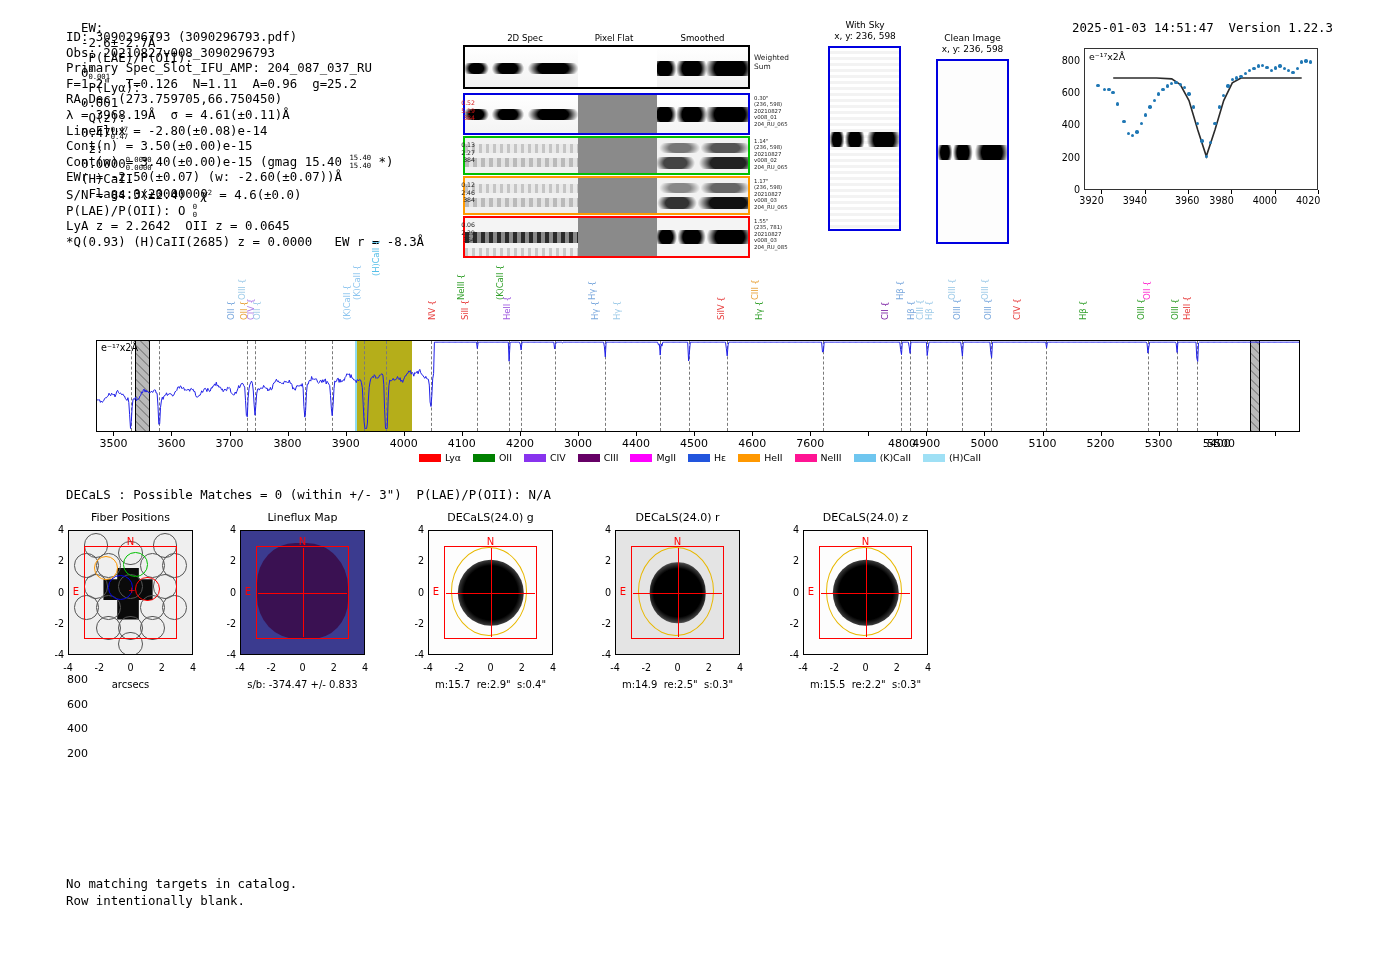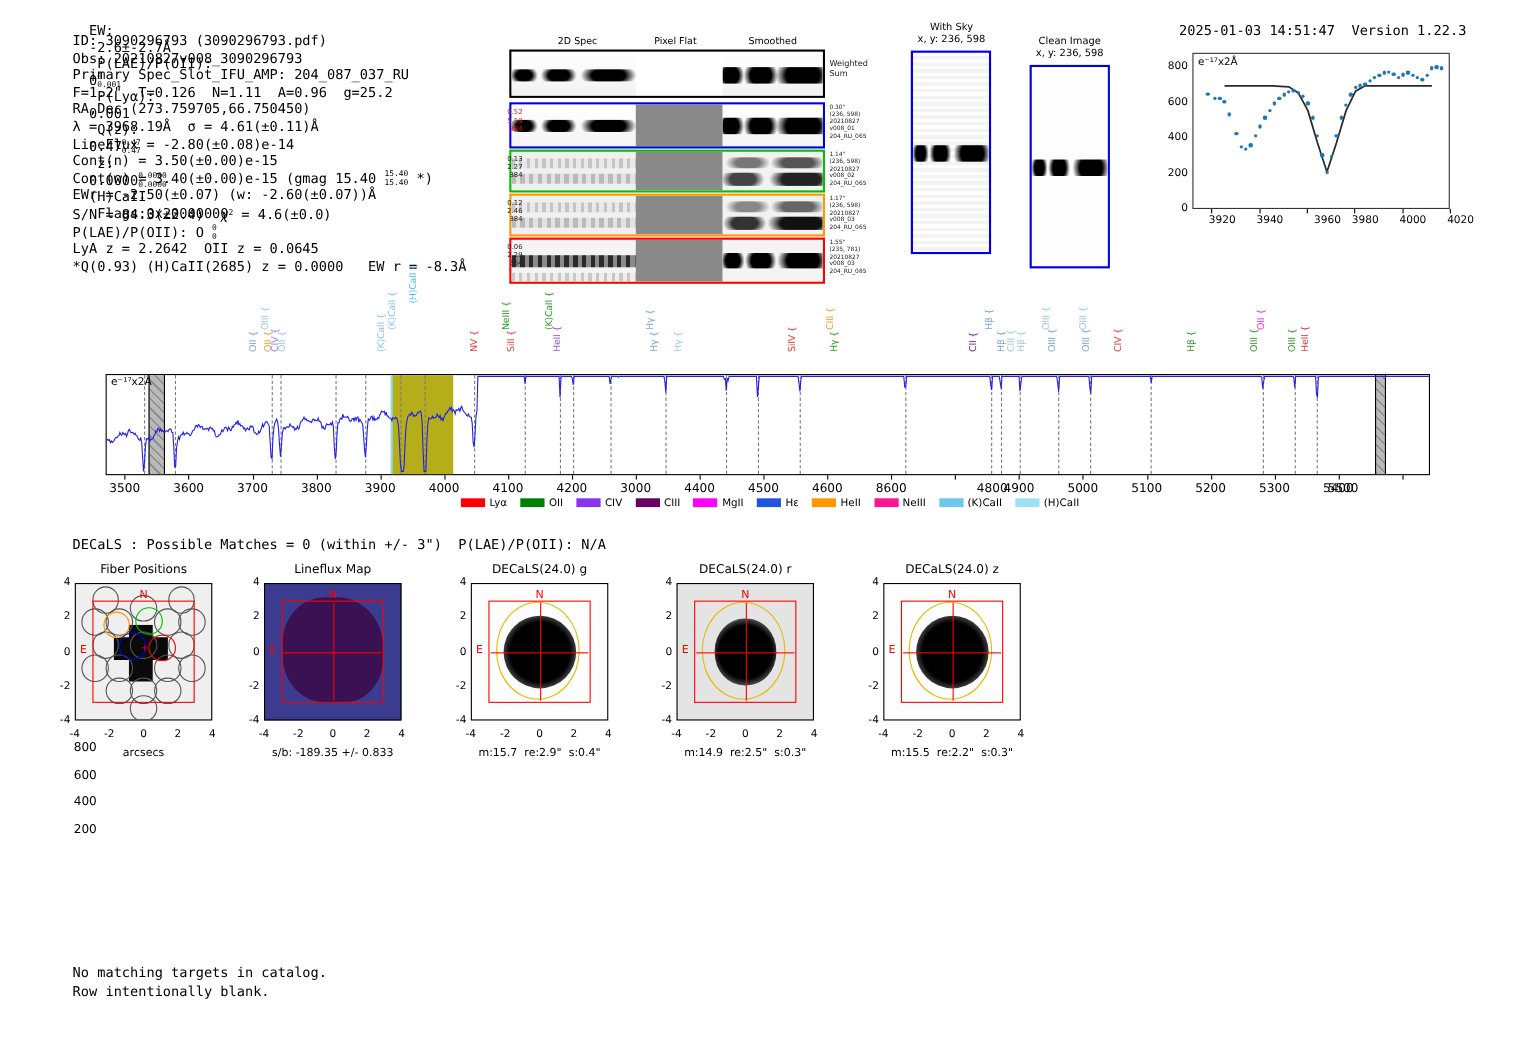--- a/index.html
+++ b/index.html
@@ -33,21 +33,21 @@
   .rowlbl{position:absolute;font-size:6.2px;line-height:7.6px;color:#d81414;white-space:pre;text-align:right;}
   .rowlbl.blk{color:#222;}
 
   
   .imgttl{position:absolute;font-size:9px;text-align:center;line-height:11px;}
   .bluebox{position:absolute;border:2px solid #0000e0;box-sizing:border-box;background:#fff;overflow:hidden;}
 
   
   #linefit{top:42px;left:1046px;width:272px;height:182px;}
   .tick{position:absolute;background:#000;width:1px;height:4px;}
-  .ticklbl{position:absolute;font-size:9.6px;text-align:right;}
+  .ticklbl{position:absolute;font-size:9.6px;text-align:left;}
   .ylbl{position:absolute;font-size:9.6px;text-align:right;}
   .dot{position:absolute;width:3.4px;height:3.4px;background:#1f77b4;border-radius:50%;}
 
   
   #spec-wrap{top:340px;left:96px;width:1204px;height:92px;border:1px solid #000;box-sizing:border-box;background:#fff;}
   .vdash{position:absolute;top:0;bottom:0;width:0;border-left:1.2px dashed #7a7a7a;}
   .band{position:absolute;top:0;bottom:0;}
   .hatch{position:absolute;top:0;bottom:0;background:#b9b9b9;border-left:1px solid #000;border-right:1px solid #000;
          background-image:repeating-linear-gradient(45deg,#8f8f8f 0 1.4px,transparent 1.4px 6px);}
   .xtick{position:absolute;width:1px;height:4px;background:#000;}
@@ -399,21 +399,21 @@
     <div class="xticklbl" style="left: 489.894px; width: 60px; top: 5px;">4200</div>
     <div class="xtick" style="left: 577.961px; top: 0px;"></div>
     <div class="xticklbl" style="left: 547.961px; width: 60px; top: 5px;">3000</div>
     <div class="xtick" style="left: 636.029px; top: 0px;"></div>
     <div class="xticklbl" style="left: 606.029px; width: 60px; top: 5px;">4400</div>
     <div class="xtick" style="left: 694.097px; top: 0px;"></div>
     <div class="xticklbl" style="left: 664.097px; width: 60px; top: 5px;">4500</div>
     <div class="xtick" style="left: 752.164px; top: 0px;"></div>
     <div class="xticklbl" style="left: 722.164px; width: 60px; top: 5px;">4600</div>
     <div class="xtick" style="left: 810.232px; top: 0px;"></div>
-    <div class="xticklbl" style="left: 780.232px; width: 60px; top: 5px;">8600</div>
+    <div class="xticklbl" style="left: 780.232px; width: 60px; top: 5px;">7600</div>
     <div class="xtick" style="left: 868.3px; top: 0px;"></div>
     <div class="xticklbl" style="left: 872px; width: 60px; top: 5px;">4800</div>
     <div class="xtick" style="left: 926.367px; top: 0px;"></div>
     <div class="xticklbl" style="left: 896.367px; width: 60px; top: 5px;">4900</div>
     <div class="xtick" style="left: 984.435px; top: 0px;"></div>
     <div class="xticklbl" style="left: 954.435px; width: 60px; top: 5px;">5000</div>
     <div class="xtick" style="left: 1042.5px; top: 0px;"></div>
     <div class="xticklbl" style="left: 1012.5px; width: 60px; top: 5px;">5100</div>
     <div class="xtick" style="left: 1100.57px; top: 0px;"></div>
     <div class="xticklbl" style="left: 1070.57px; width: 60px; top: 5px;">5200</div>
@@ -476,21 +476,21 @@
     <div class="cutout" style="left: 240px; top: 18px; width: 125px; height: 125px;">
       <div class="cutttl">Lineflux Map</div>
       <div class="frame" style="left: 0px; top: 0px; width: 125px; height: 125px; background: rgb(59, 59, 143);">
         <div style="position: absolute; left: 13%; top: 10%; width: 74%; height: 78%; background: rgb(58, 17, 82); border-radius: 42% 46% 40% 44%;"></div>
         <div class="redbox" style="left: 12%; top: 12%; width: 76%; height: 76%;"></div>
         <div class="cross-h" style="left: 14%; top: 50%; width: 72%;"></div>
         <div class="cross-v" style="top: 14%; left: 50%; height: 72%;"></div>
         <div class="nlab" style="left: 50%; top: 4%; transform: translateX(-50%);">N</div>
         <div class="elab" style="left: 3%; top: 45%;">E</div>
       </div>
-      <div class="footlbl" style="left: 0px; top: 149px;">s/b: -189.35 +/- 0.833</div>
+      <div class="footlbl" style="left: 0px; top: 149px;">s/b: -374.47 +/- 0.833</div>
       <div class="axnum" style="left: -10px; top: 132px; width: 20px; text-align: center;">-4</div>
       <div class="axnum" style="left: -24px; top: 119px; width: 20px; text-align: right;">-4</div>
       <div class="axnum" style="left: 21.25px; top: 132px; width: 20px; text-align: center;">-2</div>
       <div class="axnum" style="left: -24px; top: 87.75px; width: 20px; text-align: right;">-2</div>
       <div class="axnum" style="left: 52.5px; top: 132px; width: 20px; text-align: center;">0</div>
       <div class="axnum" style="left: -24px; top: 56.5px; width: 20px; text-align: right;">0</div>
       <div class="axnum" style="left: 83.75px; top: 132px; width: 20px; text-align: center;">2</div>
       <div class="axnum" style="left: -24px; top: 25.25px; width: 20px; text-align: right;">2</div>
       <div class="axnum" style="left: 115px; top: 132px; width: 20px; text-align: center;">4</div>
       <div class="axnum" style="left: -24px; top: -6px; width: 20px; text-align: right;">4</div>

